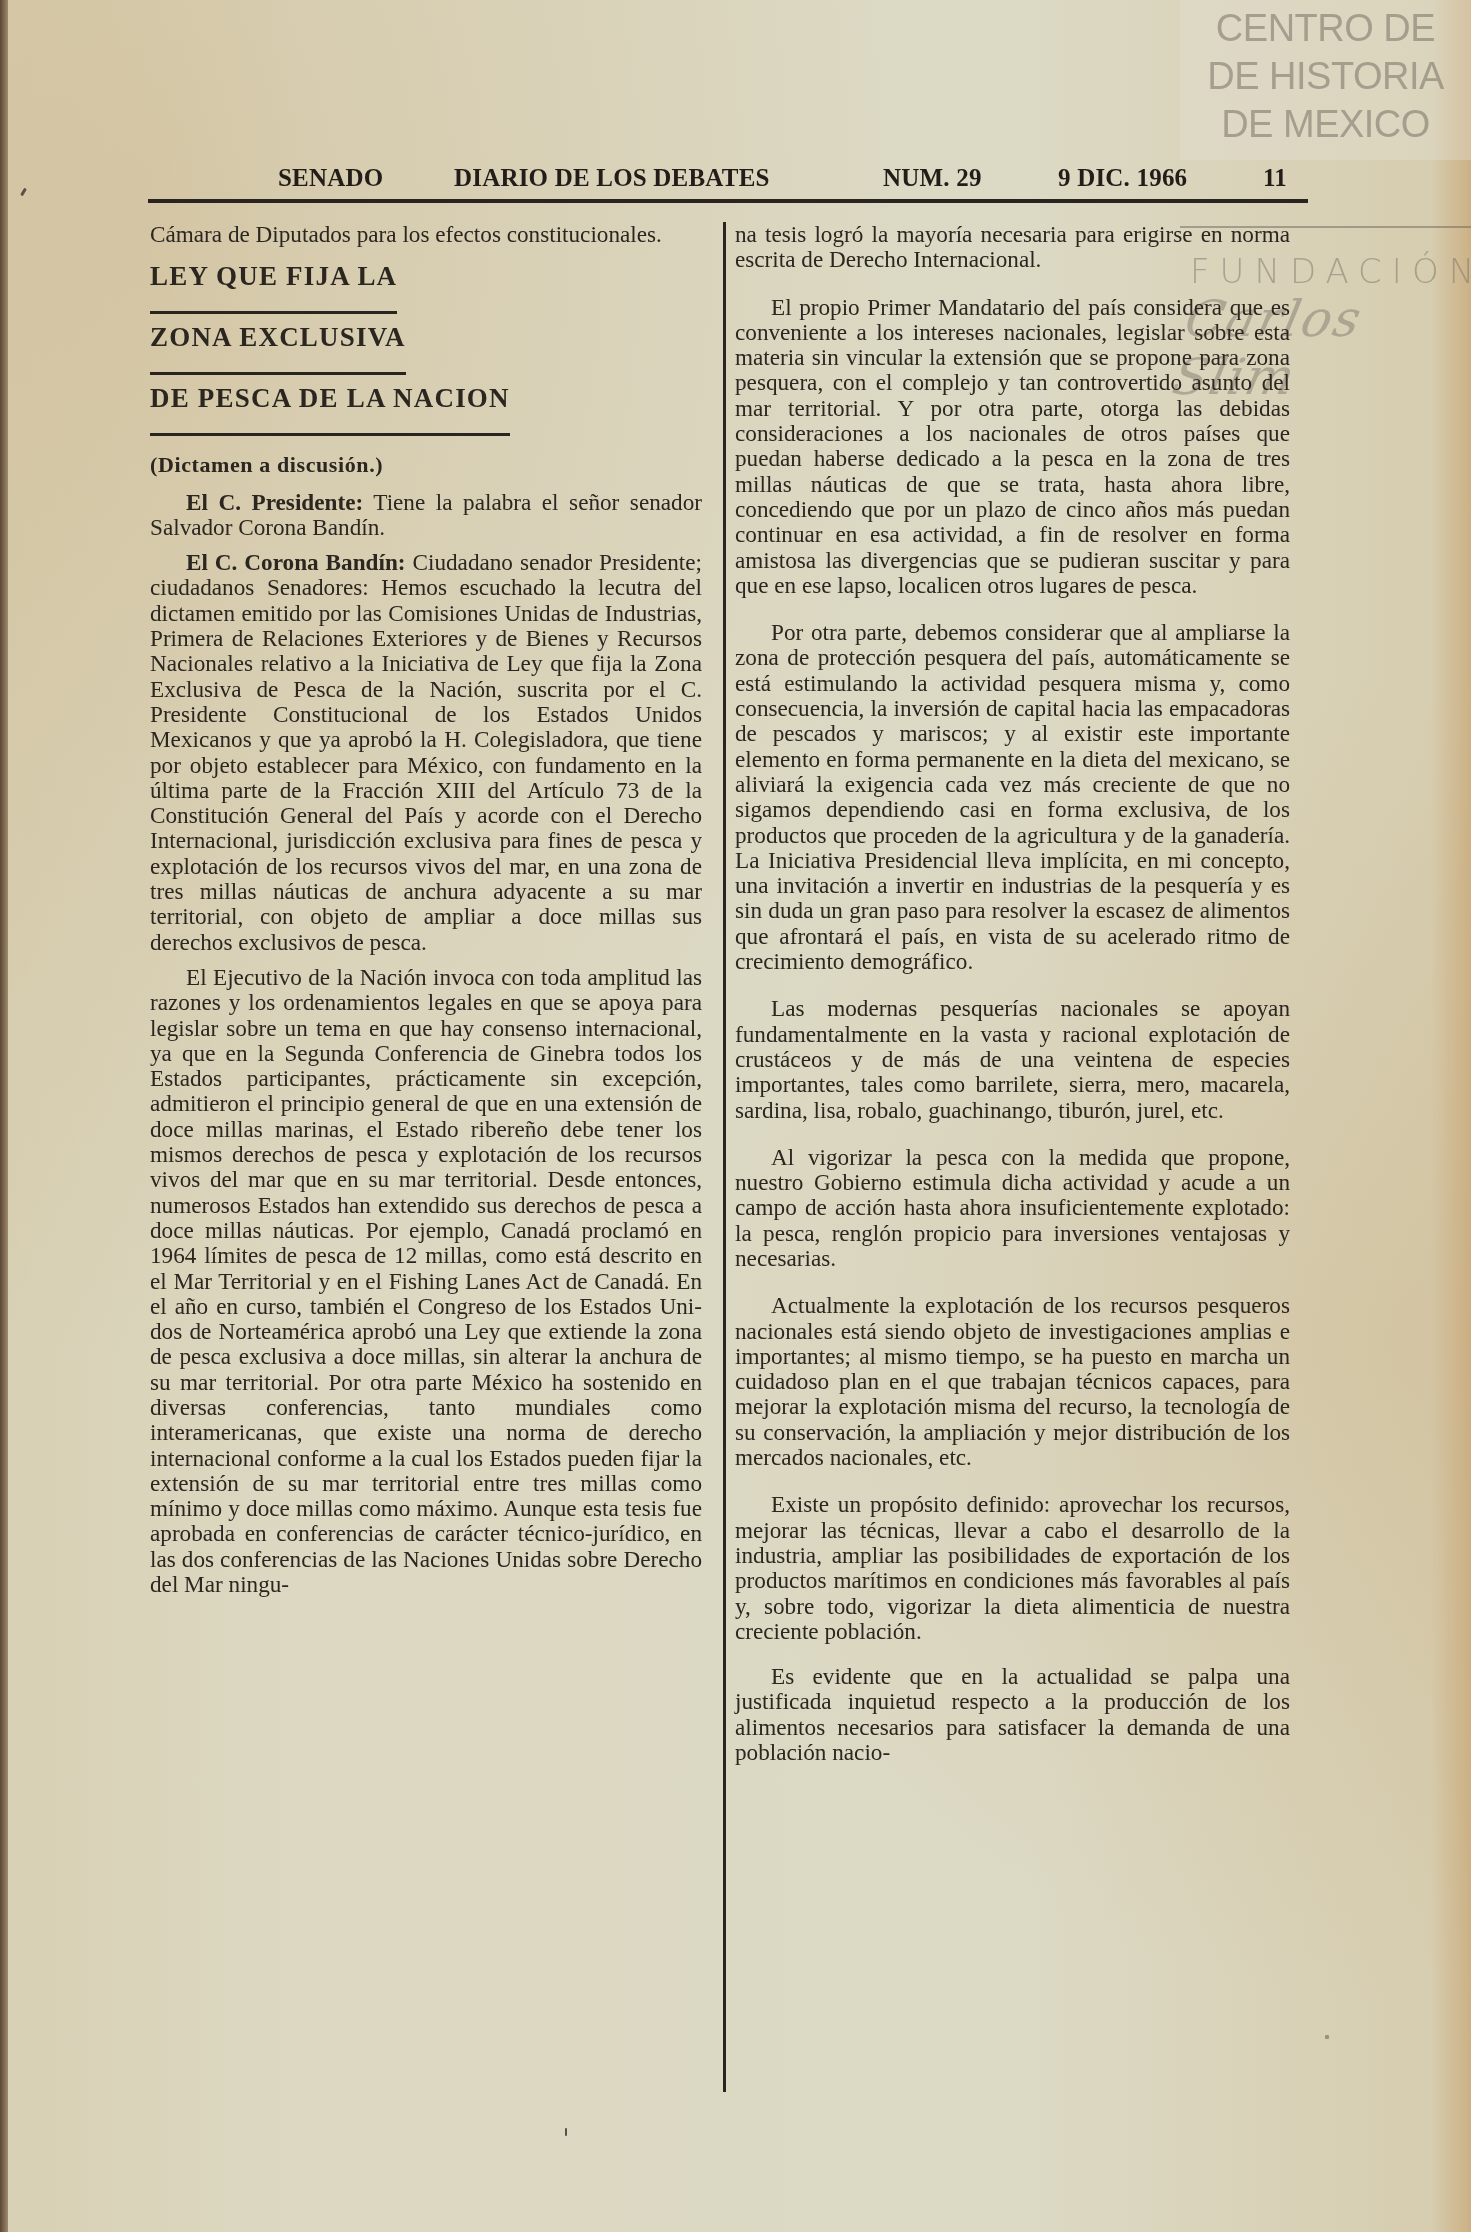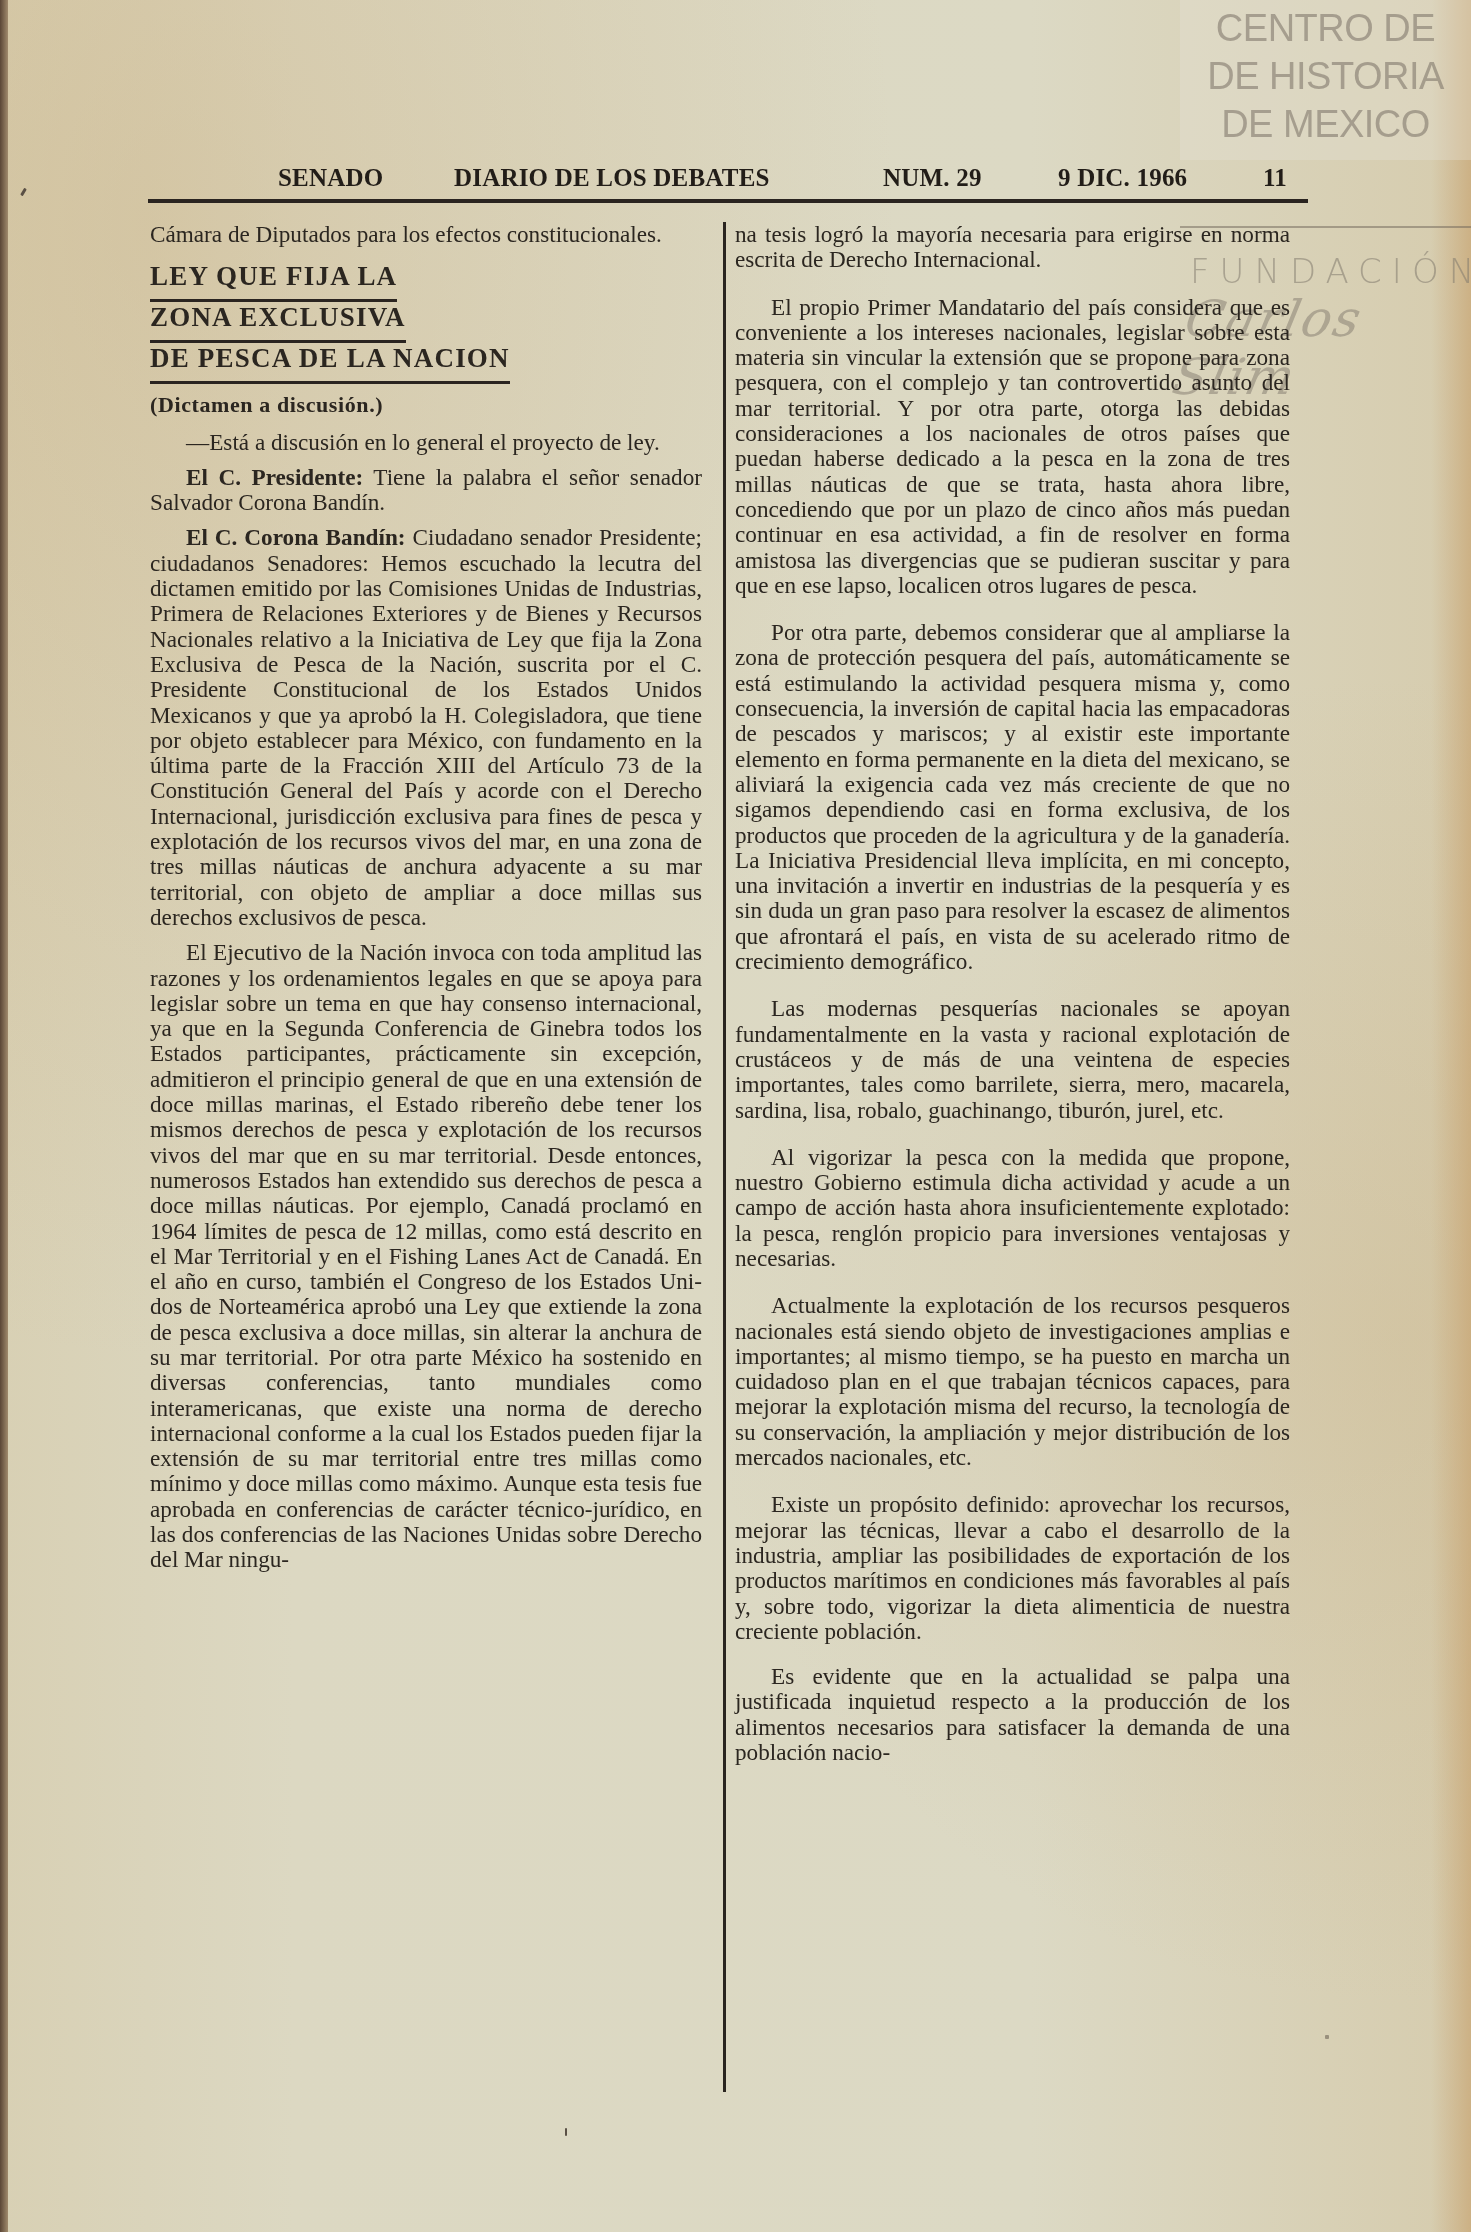--- a/index.html
+++ b/index.html
@@ -74,21 +74,21 @@
     position: absolute; left: 723px; top: 222px; width: 3px; height: 1870px;
     background: #2a2520;
   }
   p { margin: 0 0 10px 0; text-indent: 36px; }
   p.noindent { text-indent: 0; }
   .col-right p { margin-bottom: 22px; }
   .col-right p.tight { margin-bottom: 20px; }
   .title-line {
     display: inline-block; font-family: "Liberation Serif", serif; font-weight: bold;
     font-size: 27px; letter-spacing: 1.2px; line-height: 30px;
-    border-bottom: 3px solid #2a2420; padding-bottom: 8px; 
+    border-bottom: 3px solid #2a2420; padding-bottom: 20px; margin-bottom: 8px;
   }
   .title-block { margin: 14px 0 8px 0; }
   .subtitle {
     font-weight: bold; font-size: 22px; letter-spacing: 0.6px;
     margin: 6px 0 12px 0; font-family: "Liberation Serif", serif;
   }
   b.speaker { font-weight: bold; }
   .speck { position: absolute; background: #5a5045; border-radius: 1px; }
 </style>
 </head>
@@ -117,21 +117,20 @@
 <div class="header-rule"></div>
 
 <div class="col col-left">
   <p class="noindent">Cámara de Diputados para los efectos constitu­cionales.</p>
   <div class="title-block">
     <div><span class="title-line">LEY QUE FIJA LA</span></div>
     <div><span class="title-line">ZONA EXCLUSIVA</span></div>
     <div><span class="title-line">DE PESCA DE LA NACION</span></div>
   </div>
   <div class="subtitle">(Dictamen a discusión.)</div>
-  <p>—Está a discusión en lo general el proyecto de ley.</p>
   <p><b class="speaker">El C. Presidente:</b> <span>Tiene la palabra el señor senador Salvador Corona Bandín.</span></p>
   <p><b class="speaker">El C. Corona Bandín:</b> <span>Ciudadano senador Presidente; ciudadanos Senadores: Hemos escu­chado la lecutra del dictamen emitido por las Comisiones Unidas de Industrias, Primera de Relaciones Exteriores y de Bienes y Recursos Nacionales relativo a la Iniciativa de Ley que fi­ja la Zona Exclusiva de Pesca de la Nación, sus­crita por el C. Presidente Constitucional de los Estados Unidos Mexicanos y que ya aprobó la H. Colegisladora, que tiene por objeto estable­cer para México, con fundamento en la últi­ma parte de la Fracción XIII del Artículo 73 de la Constitución General del País y acorde con el Derecho Internacional, jurisdicción ex­clusiva para fines de pesca y explotación de los recursos vivos del mar, en una zona de tres millas náuticas de anchura adyacente a su mar territorial, con objeto de ampliar a doce millas sus derechos exclusivos de pesca.</span></p>
   <p>El Ejecutivo de la Nación invoca con toda amplitud las razones y los ordenamientos le­gales en que se apoya para legislar sobre un tema en que hay consenso internacional, ya que en la Segunda Conferencia de Ginebra todos los Estados participantes, prácticamen­te sin excepción, admitieron el principio gene­ral de que en una extensión de doce millas marinas, el Estado ribereño debe tener los mismos derechos de pesca y explotación de los recursos vivos del mar que en su mar te­rritorial. Desde entonces, numerosos Estados han extendido sus derechos de pesca a doce millas náuticas. Por ejemplo, Canadá procla­mó en 1964 límites de pesca de 12 millas, co­mo está descrito en el Mar Territorial y en el Fishing Lanes Act de Canadá. En el año en curso, también el Congreso de los Estados Uni­dos de Norteamérica aprobó una Ley que ex­tiende la zona de pesca exclusiva a doce mi­llas, sin alterar la anchura de su mar terri­torial. Por otra parte México ha sostenido en diversas conferencias, tanto mundiales como interamericanas, que existe una norma de de­recho internacional conforme a la cual los Es­tados pueden fijar la extensión de su mar te­rritorial entre tres millas como mínimo y doce millas como máximo. Aunque esta tesis fue aprobada en conferencias de carácter técnico-jurídico, en las dos conferencias de las Na­ciones Unidas sobre Derecho del Mar ningu-</p>
 </div>
 
 <div class="col-divider"></div>
 
 <div class="col col-right">
   <p class="noindent">na tesis logró la mayoría necesaria para eri­girse en norma escrita de Derecho Interna­cional.</p>
   <p>El propio Primer Mandatario del país con­sidera que es conveniente a los intereses na­cionales, legislar sobre esta materia sin vincu­lar la extensión que se propone para zona pes­quera, con el complejo y tan controvertido asunto del mar territorial. Y por otra parte, otorga las debidas consideraciones a los na­cionales de otros países que puedan haberse dedicado a la pesca en la zona de tres millas náuticas de que se trata, hasta ahora libre, concediendo que por un plazo de cinco años más puedan continuar en esa actividad, a fin de resolver en forma amistosa las divergen­cias que se pudieran suscitar y para que en ese lapso, localicen otros lugares de pesca.</p>

